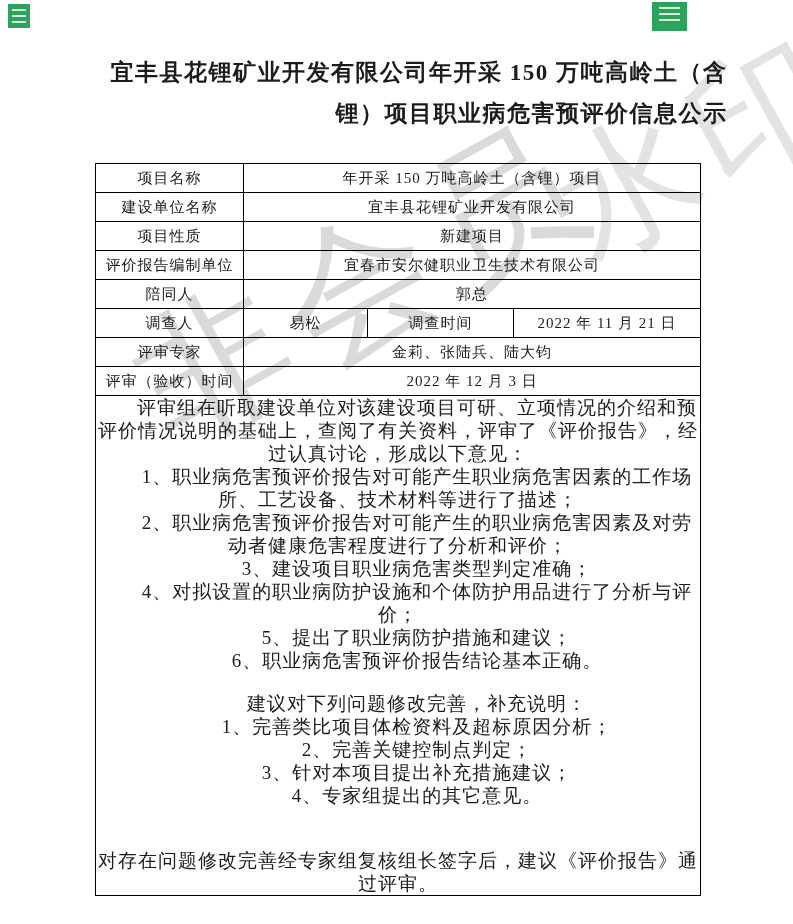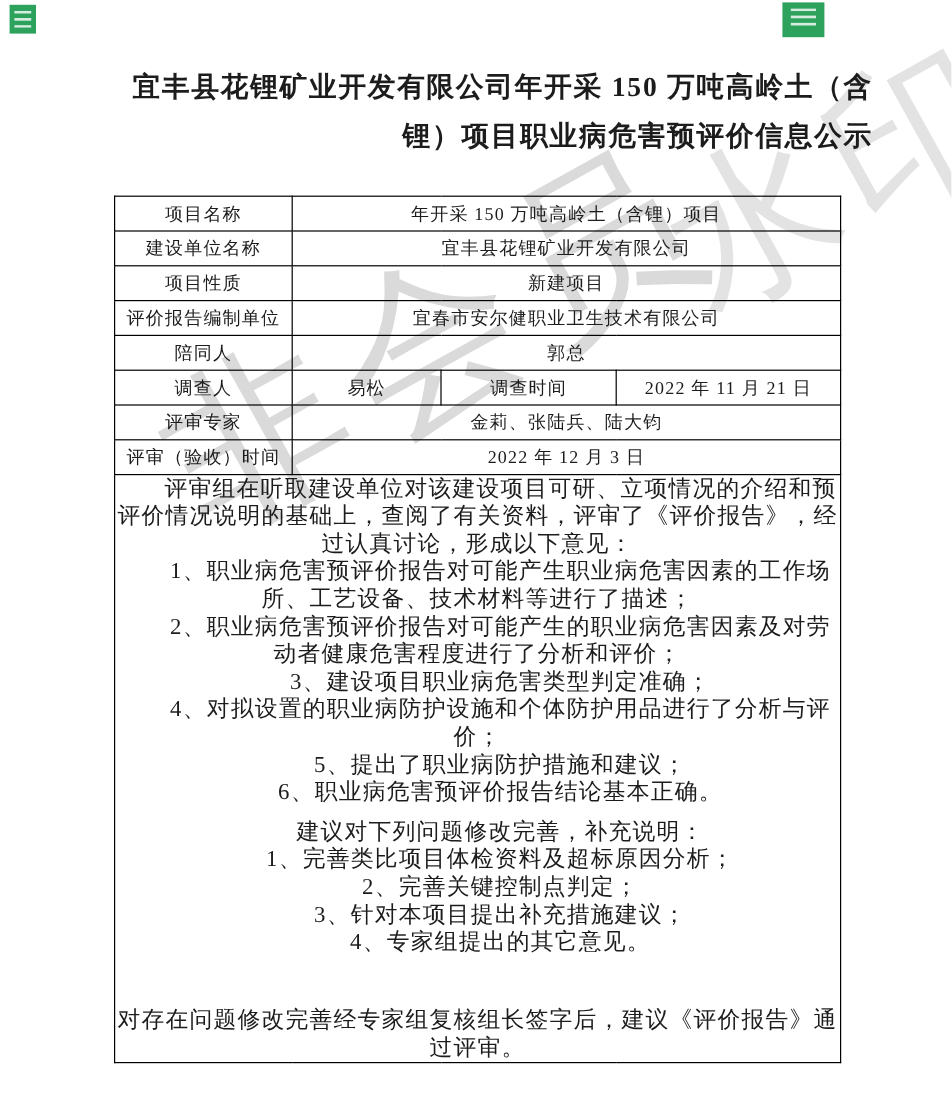--- a/index.html
+++ b/index.html
@@ -94,21 +94,21 @@
     text-align: left;
     padding: 4px 8px;
   }
   .bigcell p {
     margin: 0;
     font-size: 19px;
     line-height: 23px;
     letter-spacing: 1px;
   }
   .bigcell p.ind { text-indent: 2em; }
-  .bigcell p.suggest-head { margin-top: 10px; }
+  .bigcell p.suggest-head { margin-top: 20px; }
   .bigcell p.conclusion { margin-top: 42px; text-indent: 0; }
 </style>
 </head>
 <body>
 
 <div class="page">
 
   <div class="watermark">非会员</div>
   <div class="watermark2">水印</div>
 

